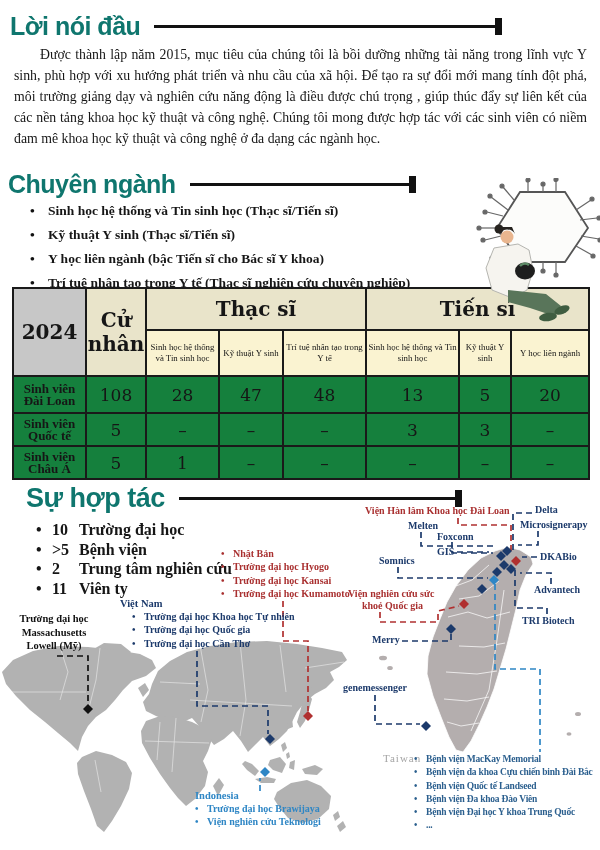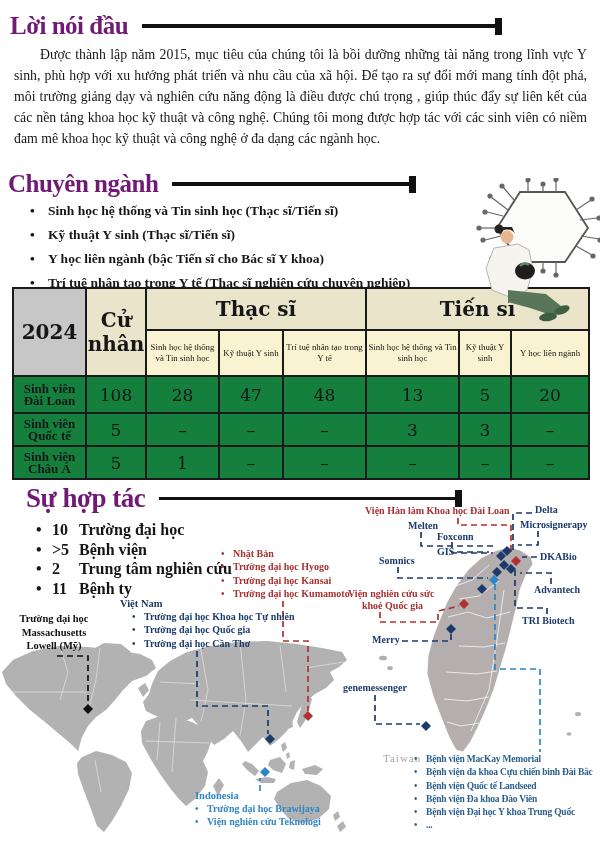--- a/index.html
+++ b/index.html
@@ -1,20 +1,20 @@
 <!DOCTYPE html>
 <html><head>
 <meta charset="utf-8">
 <style>
   html,body{margin:0;padding:0;background:#888;}
   .page{position:relative;width:600px;height:850px;background:#ffffff;overflow:hidden;
         font-family:"Liberation Serif", serif;color:#161616;}
   
   .sec-head{position:absolute;display:flex;align-items:center;}
-  .sec-title{font-family:Liberation Serif, serif;font-weight:700;color:#701a75;white-space:nowrap;letter-spacing:-0.5px;}
+  .sec-title{font-family:Liberation Sans, sans-serif;font-weight:700;color:#0f766e;white-space:nowrap;letter-spacing:-0.5px;}
   .rule{flex:1;height:3.5px;background:#111;margin-left:14px;}
   .cap{width:7px;height:17px;background:#111;}
   
   .foreword{position:absolute;left:14px;top:44px;width:573px;font-size:13.8px;line-height:21px;
             text-align:justify;text-indent:26px;margin:0;}
   
   .majors{position:absolute;left:30px;top:199px;margin:0;padding:0;list-style:none;}
   .majors li{font-weight:700;font-size:13.5px;line-height:24px;white-space:nowrap;}
   .majors li .dot{display:inline-block;width:18px;color:#111;}
   
@@ -276,21 +276,21 @@
 
   <div class="sec-head" style="left:26px;top:483px;width:436px;">
     <span class="sec-title" style="font-size:27px;">Sự hợp tác</span>
     <span class="rule"></span>
     <span class="cap"></span>
   </div>
   <ul class="stats">
     <li><span class="dot">•</span><span class="cnt">10</span><span>Trường đại học</span></li>
     <li><span class="dot">•</span><span class="cnt">&gt;5</span><span>Bệnh viện</span></li>
     <li><span class="dot">•</span><span class="cnt">2</span><span>Trung tâm nghiên cứu</span></li>
-    <li><span class="dot">•</span><span class="cnt">11</span><span>Bệnh ty</span></li>
+    <li><span class="dot">•</span><span class="cnt">11</span><span>Viên ty</span></li>
   </ul>
 
   <div class="us-block">
     <div>Trường đại học</div>
     <div>Massachusetts</div>
     <div>Lowell (Mỹ)</div>
   </div>
 
   <div class="listblock" style="left:221px;top:546px;">
     <ul>

